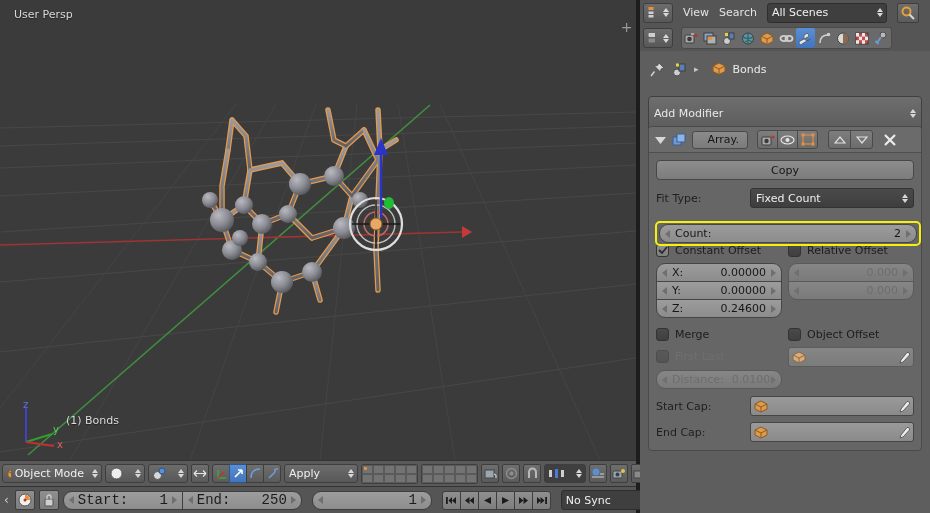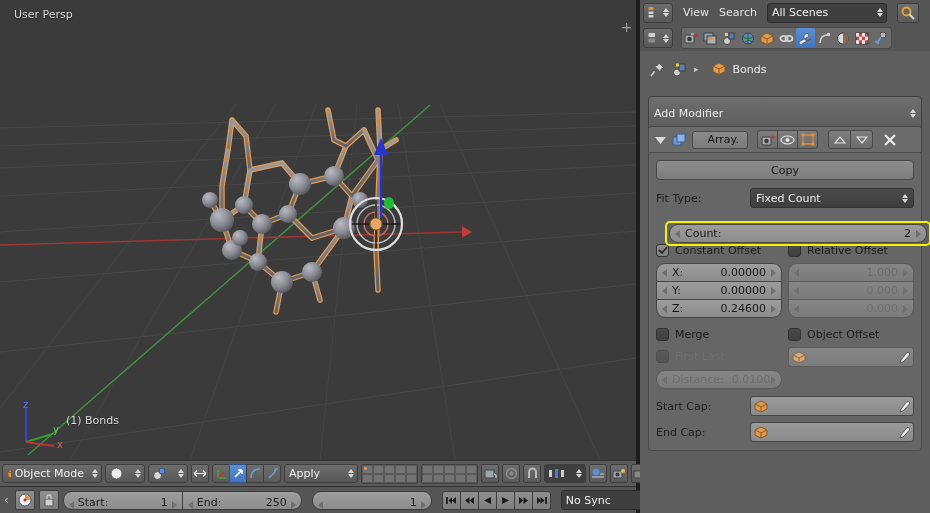--- a/index.html
+++ b/index.html
@@ -82,22 +82,22 @@
   #timeline {
     position: absolute; left: 0; top: 486px; width: 636px; height: 27px;
     background: #555555;
     border-top: 1px solid #333;
     display: flex; align-items: center; padding: 0 2px; gap: 4px;
   }
   .num-field {
     height: 19px; border-radius: 9px;
     background: linear-gradient(#9d9d9d,#8d8d8d);
     border: 1px solid #3e3e3e;
-    display: flex; align-items: flex-end; padding: 0 5px;
-    color: #1c1c1c; font-size: 11px; flex: none;
+    display: flex; align-items: center; padding: 0 5px;
+    color: #1c1c1c; font-size: 14px; flex: none; font-family: Liberation Mono, monospace;
   }
   .num-field .lbl { margin-left: 4px; }
   .num-field .val { margin-left: auto; margin-right: 4px; }
   .arr-l, .arr-r { width:0;height:0;border-top:4px solid transparent;
                    border-bottom:4px solid transparent; flex:none;}
   .arr-l { border-right: 5px solid #6f6f6f; }
   .arr-r { border-left: 5px solid #6f6f6f; }
   .pair { display:flex; flex:none; }
   .pair .num-field { border-radius:0; margin-left:-1px;}
   .pair .num-field:first-child{border-radius:9px 0 0 9px; margin-left:0;}
@@ -211,21 +211,21 @@
   .chk.dimmed { opacity:.45; }
   .chk-lbl { color:#1d1d1d; font-size:11px; }
   .chk-lbl.dimmed { color:#6f6f6f; }
   .obj-field {
     height:20px; background:linear-gradient(#9a9a9a,#8a8a8a);
     border:1px solid #464646; border-radius:3px;
     display:flex;align-items:center; padding:0 3px; gap:4px;
   }
   .obj-field.dim { background:linear-gradient(#868686,#7b7b7b); border-color:#5c5c5c;}
   #count-hl {
-    position:absolute; left:16px; width:266px; height:25px;
+    position:absolute; left:6px; width:266px; height:25px;
     border:2px solid #f5f00c; border-radius:5px;
     display:flex; align-items:center; padding:0 2px;
   }
 </style>
 </head>
 <body>
 
 <div id="app">
 
   <div id="viewport">
@@ -833,25 +833,20 @@
           <div class="val-field">
             <span class="arr-l"></span>
             <span class="t">Z:</span>
             <span class="v">0.24600</span>
             <span class="arr-r"></span>
           </div>
         </div>
         <div class="vstack" style="flex:1">
           <div class="val-field dim">
             <span class="arr-l"></span>
-            <span class="v">1.000</span>
-            <span class="arr-r"></span>
-          </div>
-          <div class="val-field dim">
-            <span class="arr-l"></span>
             <span class="v">0.000</span>
             <span class="arr-r"></span>
           </div>
           <div class="val-field dim">
             <span class="arr-l"></span>
             <span class="v">0.000</span>
             <span class="arr-r"></span>
           </div>
         </div>
       </div>

